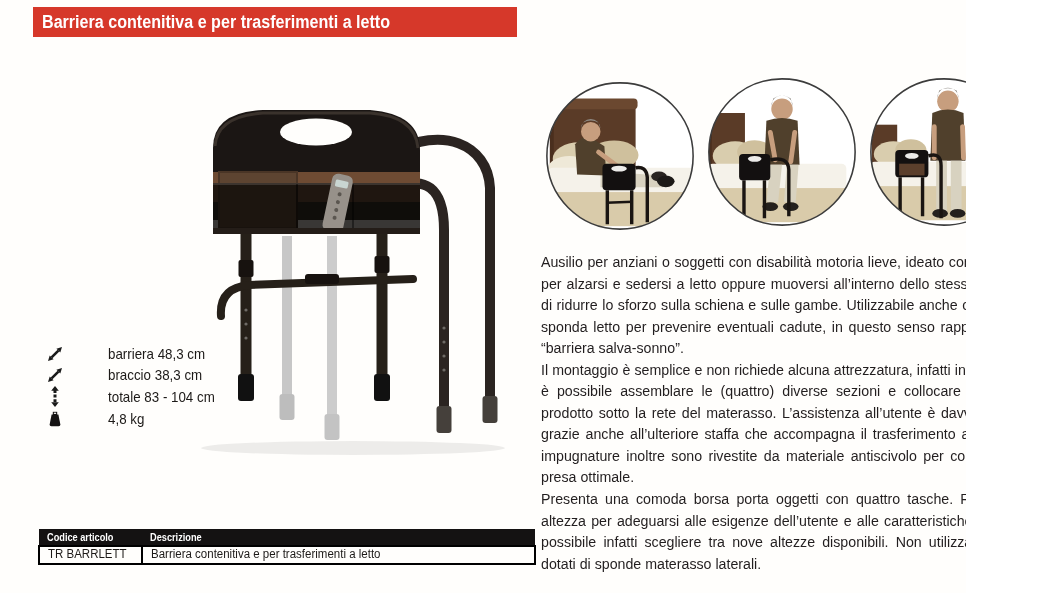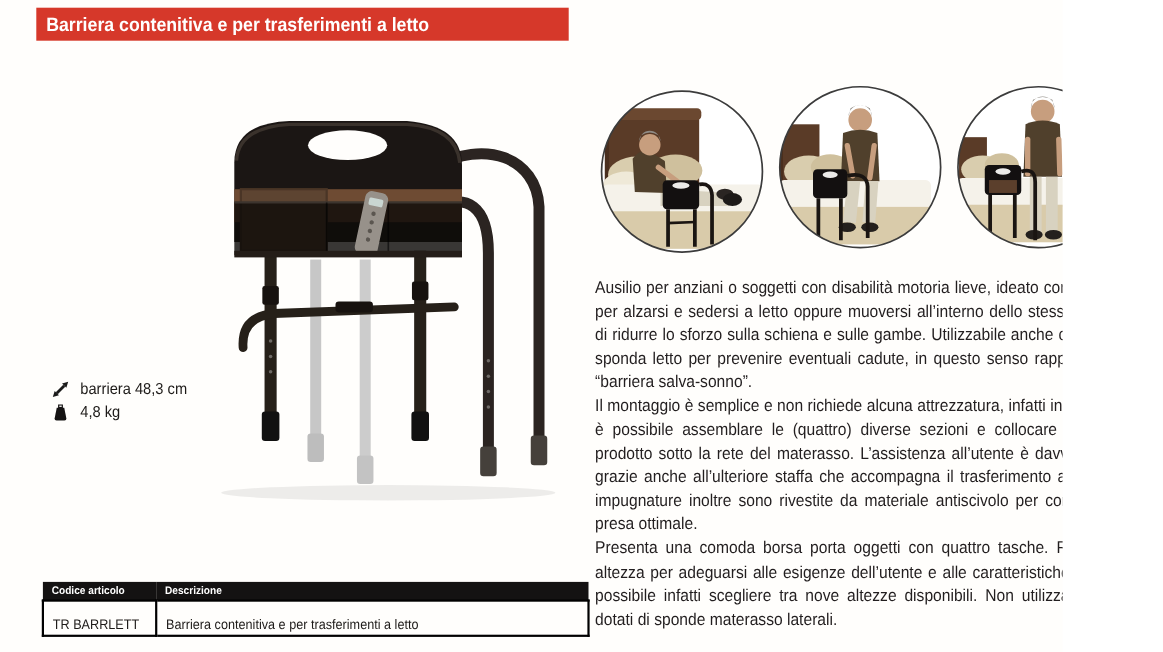--- a/index.html
+++ b/index.html
@@ -8,36 +8,36 @@
 
   .cx { display:inline-block; transform:scaleX(0.92); transform-origin:0 50%; white-space:nowrap; }
 
   .title-bar { position:absolute; left:33px; top:7px; width:484px; height:30px;
     background:#d6382a; color:#ffffff; display:flex; align-items:center;
     padding-left:9px; font-weight:bold; font-size:17.5px; }
 
   .product-fig { position:absolute; left:185px; top:88px; width:345px; height:375px; }
 
   .specs { position:absolute; left:44px; top:343px; color:#1d1a18; }
-  .spec-item { display:flex; align-items:center; height:21.6px; font-size:14.5px; }
+  .spec-item { display:flex; align-items:center; height:21.6px; font-size:14.5px;gap:35px; }
   .spec-icon { width:21px; display:flex; justify-content:center; align-items:center; margin-right:8px; }
 
   .photos { position:absolute; left:0; top:0; }
   .photo-circle { position:absolute; }
 
   .desc { position:absolute; left:541px; top:251px; width:551px;
     transform:scaleX(0.916); transform-origin:0 0;
     font-size:15.5px; line-height:21.55px; text-align:justify; color:#221e1f; }
   .desc p { margin:0; }
 
   .art-table { position:absolute; left:38px; top:529px; border-collapse:collapse; table-layout:fixed; }
   .art-table th { background:#141212; color:#ffffff; font-size:10px; font-weight:bold;
     text-align:left; padding:3px 8px 2px 8px; }
   .art-table td { border:2px solid #000000; background:#fffefc; color:#1d1a18;
-    font-size:12.5px; padding:14px 8px 2px 8px; }
+    font-size:12.5px; padding:0 8px 2px 8px; }
   .col-code { width:97px; }
   .col-desc { width:393px;text-decoration:underline; }
 </style>
 </head>
 <body>
 
 <div id="page">
 
   <div class="title-bar">
     <span class="cx">Barriera contenitiva e per trasferimenti a letto</span>
@@ -96,20 +96,40 @@
   <div class="specs">
     <div class="spec-item">
       <span class="spec-icon">
         <svg width="16" height="16" viewBox="0 0 16 16" fill="#1a1a1a">
           <line x1="4.6" y1="11.4" x2="11.4" y2="4.6" stroke="#1a1a1a" stroke-width="2.6"></line>
           <polygon points="15,1 9.4,2.7 13.3,6.6"></polygon>
             <polygon points="1,15 6.6,13.3 2.7,9.4"></polygon>
         </svg>
       </span>
       <span class="cx">barriera 48,3 cm</span>
+    </div>
+    <div class="spec-item">
+      <span class="spec-icon">
+        <svg width="16" height="16" viewBox="0 0 16 16" fill="#1a1a1a">
+          <line x1="4.6" y1="11.4" x2="11.4" y2="4.6" stroke="#1a1a1a" stroke-width="2.6"></line>
+          <polygon points="15,1 9.4,2.7 13.3,6.6"></polygon>
+            <polygon points="1,15 6.6,13.3 2.7,9.4"></polygon>
+        </svg>
+      </span>
+      <span class="cx">braccio 38,3 cm</span>
+    </div>
+    <div class="spec-item">
+      <span class="spec-icon">
+        <svg width="12" height="21" viewBox="0 0 12 21" fill="#1a1a1a">
+          <line x1="6" y1="4" x2="6" y2="17" stroke="#1a1a1a" stroke-width="3" stroke-dasharray="3 1.6"></line>
+          <polygon points="6,0 2.2,4.8 9.8,4.8"></polygon>
+            <polygon points="6,21 2.2,16.2 9.8,16.2"></polygon>
+        </svg>
+      </span>
+      <span class="cx">totale 83 - 104 cm</span>
     </div>
     <div class="spec-item">
       <span class="spec-icon">
         <svg width="16" height="16" viewBox="0 0 16 16" fill="#151313">
           <path d="M5.8,0.8 h4.4 v3.2 h-4.4 Z"></path>
           <rect x="6.9" y="1.7" width="2.2" height="1.2" fill="#fffefc"></rect>
           <path d="M4.6,3.6 H11.4 L13.3,13.2 Q13.6,15.2 11.6,15.2 H4.4 Q2.4,15.2 2.7,13.2 Z"></path>
         </svg>
       </span>
       <span class="cx">4,8 kg</span>

